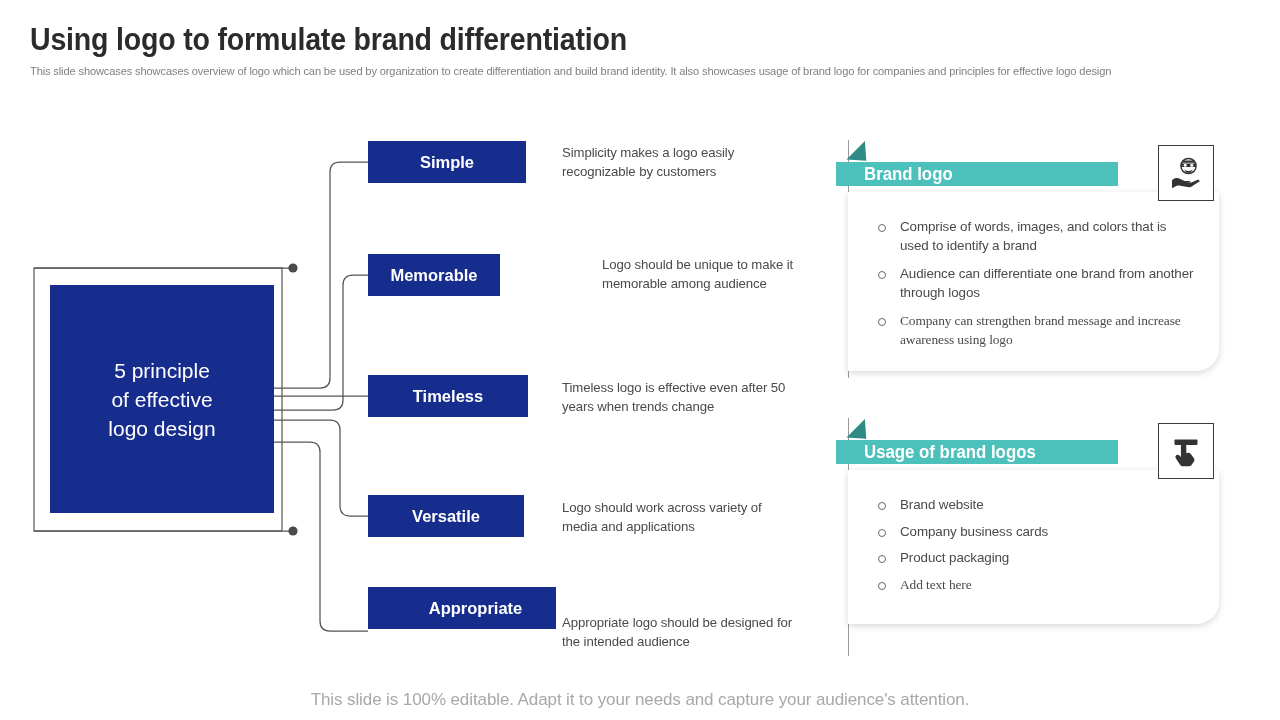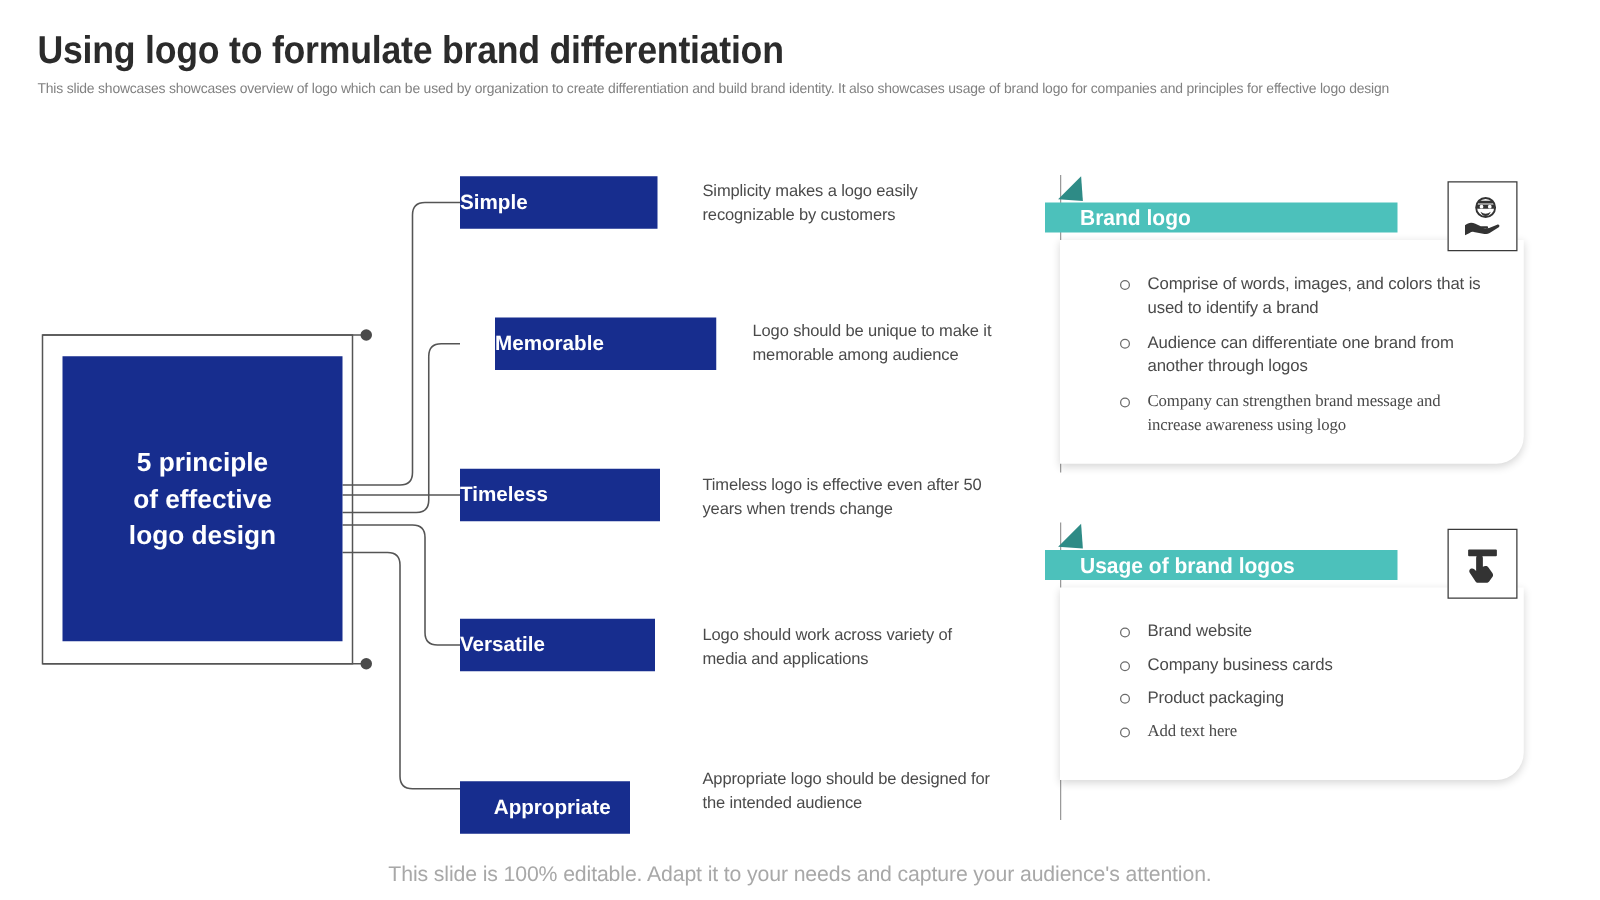--- a/index.html
+++ b/index.html
@@ -34,44 +34,44 @@
   .diagram svg{ position:absolute; left:0; top:0; }
 
   .hub{
     position:absolute;
     left:50px; top:175px; width:224px; height:228px;
     background:#172d8e;
     display:flex; align-items:center; justify-content:center;
     text-align:center;
   }
   .hub-text{
-    color:#ffffff; font-size:21px; font-weight:bold; line-height:29px;
+    color:#ffffff; font-size:21px; font-weight:normal; line-height:29px;
   }
 
   .pbox{
     position:absolute; height:42px;
     background:#172d8e;
-    display:flex; align-items:center; 
+    display:flex; align-items:center; justify-content:center;
     color:#ffffff; font-size:16.5px; font-weight:bold;
   }
 
   .pdesc{
     position:absolute;
     font-size:13.2px; line-height:19px; color:#4a4a4a;
     letter-spacing:-0.1px;
   }
 
   
   .card{ position:absolute; }
   .card-body{
     position:absolute; left:12px; top:52px;
     width:371px; background:#ffffff;
     border-bottom-right-radius:22px;
     box-shadow:0 2px 7px rgba(0,0,0,0.16);
-    padding:26px 22px 22px 44px;
+    padding:26px 22px 22px 26px;
   }
   .card-rail{
     position:absolute; left:12px; top:0; width:1.4px;
     background:#9a9a9a;
   }
   .ribbon{
     position:absolute; left:0; top:22px;
     width:282px; height:24px;
     background:#4cc1bb;
     display:flex; align-items:center;
@@ -163,36 +163,36 @@
         <div>of effective</div>
         <div>logo design</div>
       </div>
     </div>
 
     <div class="pbox" style="left:368px; top:31px; width:158px;">
       <span>Simple</span>
     </div>
     <div class="pdesc" style="left:562px; top:33px; width:212px;">Simplicity makes a logo easily recognizable by customers</div>
 
-    <div class="pbox" style="left:368px; top:144px; width:177px;margin-left:28px;">
+    <div class="pbox" style="left:368px; top:144px; width:132px;">
       <span>Memorable</span>
     </div>
     <div class="pdesc" style="left:562px; top:145px; width:230px;margin-left:40px;">Logo should be unique to make it memorable among audience</div>
 
     <div class="pbox" style="left:368px; top:265px; width:160px;">
       <span>Timeless</span>
     </div>
     <div class="pdesc" style="left:562px; top:268px; width:240px;">Timeless logo is effective even after 50 years when trends change</div>
 
     <div class="pbox" style="left:368px; top:385px; width:156px;">
       <span>Versatile</span>
     </div>
     <div class="pdesc" style="left:562px; top:388px; width:220px;">Logo should work across variety of media and applications</div>
 
-    <div class="pbox" style="left:368px; top:515px; width:136px;padding-left:27px;">
+    <div class="pbox" style="left:368px; top:477px; width:188px;padding-left:27px;">
       <span>Appropriate</span>
     </div>
     <div class="pdesc" style="left:562px; top:503px; width:250px;">Appropriate logo should be designed for the intended audience</div>
   </div>
 
   <div class="card" style="left:836px; top:140px; width:420px; height:245px;">
     <div class="card-rail" style="height:238px;"></div>
     <div class="ribbon-fold"></div>
     <div class="ribbon">
       <span class="ribbon-title">Brand logo</span>

